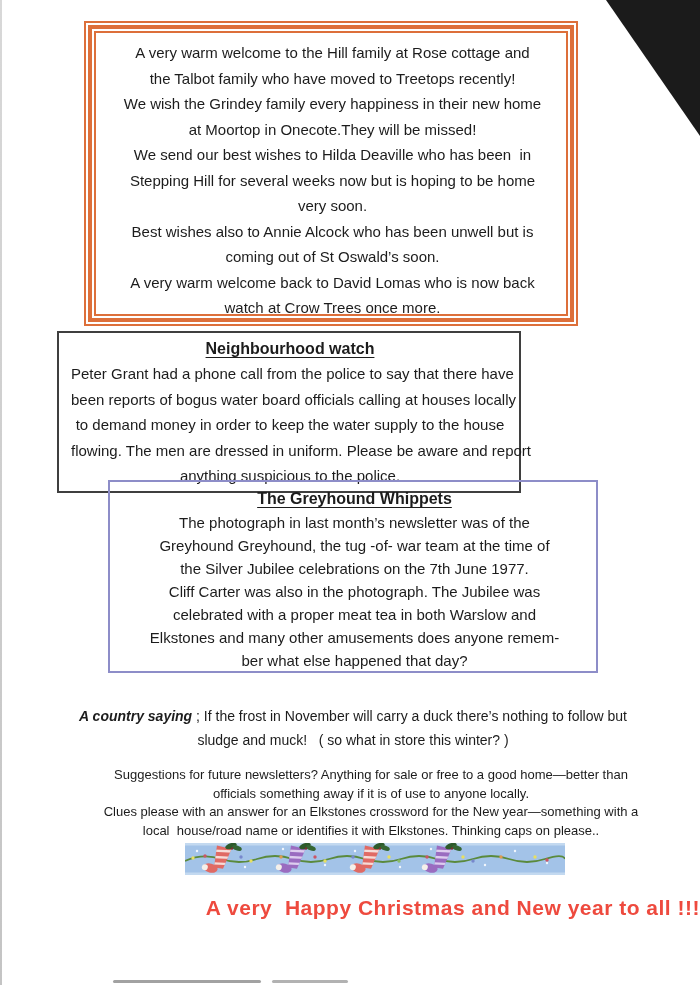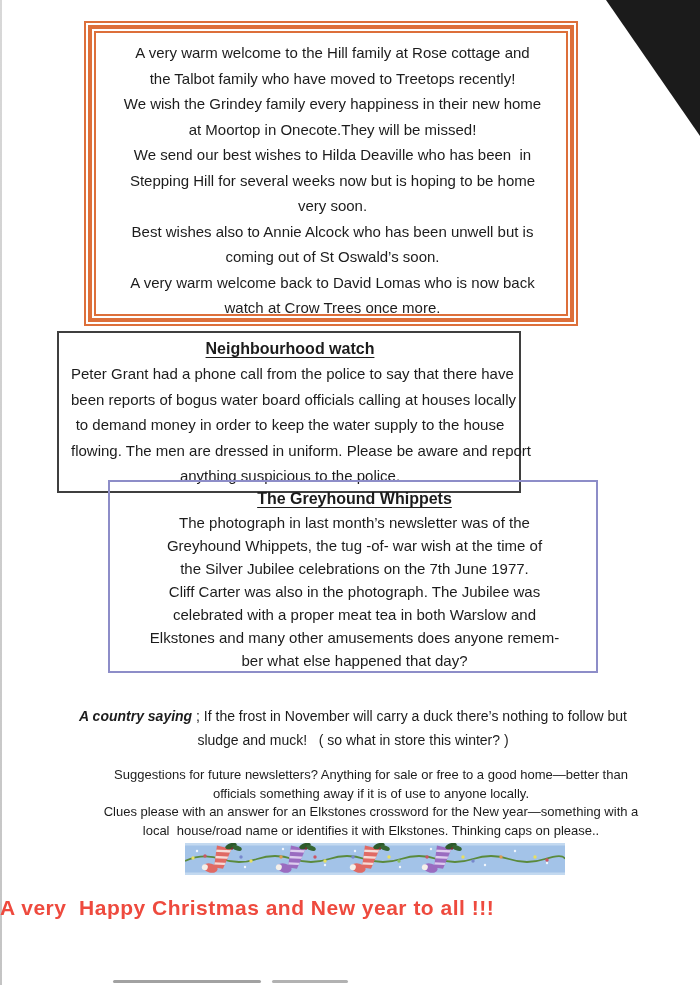--- a/index.html
+++ b/index.html
@@ -82,21 +82,21 @@
     position: absolute; left: 88px; top: 766px; width: 566px;
     font-size: 13px; line-height: 18.5px;
   }
 
   
   .banner { position: absolute; left: 185px; top: 843px; width: 380px; height: 32px; }
 
   
   .greeting {
     position: absolute; left: 0; top: 896px; width: 700px;
-    text-align: left; white-space: pre;
+    text-align: right; white-space: pre;
     font-size: 21px; font-weight: bold; color: #ee4a3e;
     letter-spacing: 0.5px;
   }
 </style>
 </head>
 <body>
 
 <div class="canvas">
 
   <div class="corner-triangle"></div>
@@ -127,21 +127,21 @@
     <div class="line">Peter Grant had a phone call from the police to say that there have</div>
     <div class="line">been reports of bogus water board officials calling at houses locally</div>
     <div class="line">to demand money in order to keep the water supply to the house</div>
     <div class="line">flowing. The men are dressed in uniform. Please be aware and report</div>
     <div class="line">anything suspicious to the police.</div>
   </div>
 
   <div class="gw-box">
     <div class="box-title">The Greyhound Whippets</div>
     <div class="line">The photograph in last month’s newsletter was of the</div>
-    <div class="line">Greyhound Whippets, the tug -of- war wish at the time of</div>
+    <div class="line">Greyhound Greyhound, the tug -of- war team at the time of</div>
     <div class="line">the Silver Jubilee celebrations on the 7th June 1977.</div>
     <div class="line">Cliff Carter was also in the photograph. The Jubilee was</div>
     <div class="line">celebrated with a proper meat tea in both Warslow and</div>
     <div class="line">Elkstones and many other amusements does anyone remem-</div>
     <div class="line">ber what else happened that day?</div>
   </div>
 
   <div class="country-saying">
     <div class="line"><span class="label">A country saying</span><span> </span><span>; If the frost in November will carry a duck there’s nothing to follow but</span></div>
     <div class="country-line2">sludge and muck!   ( so what in store this winter? )</div>

